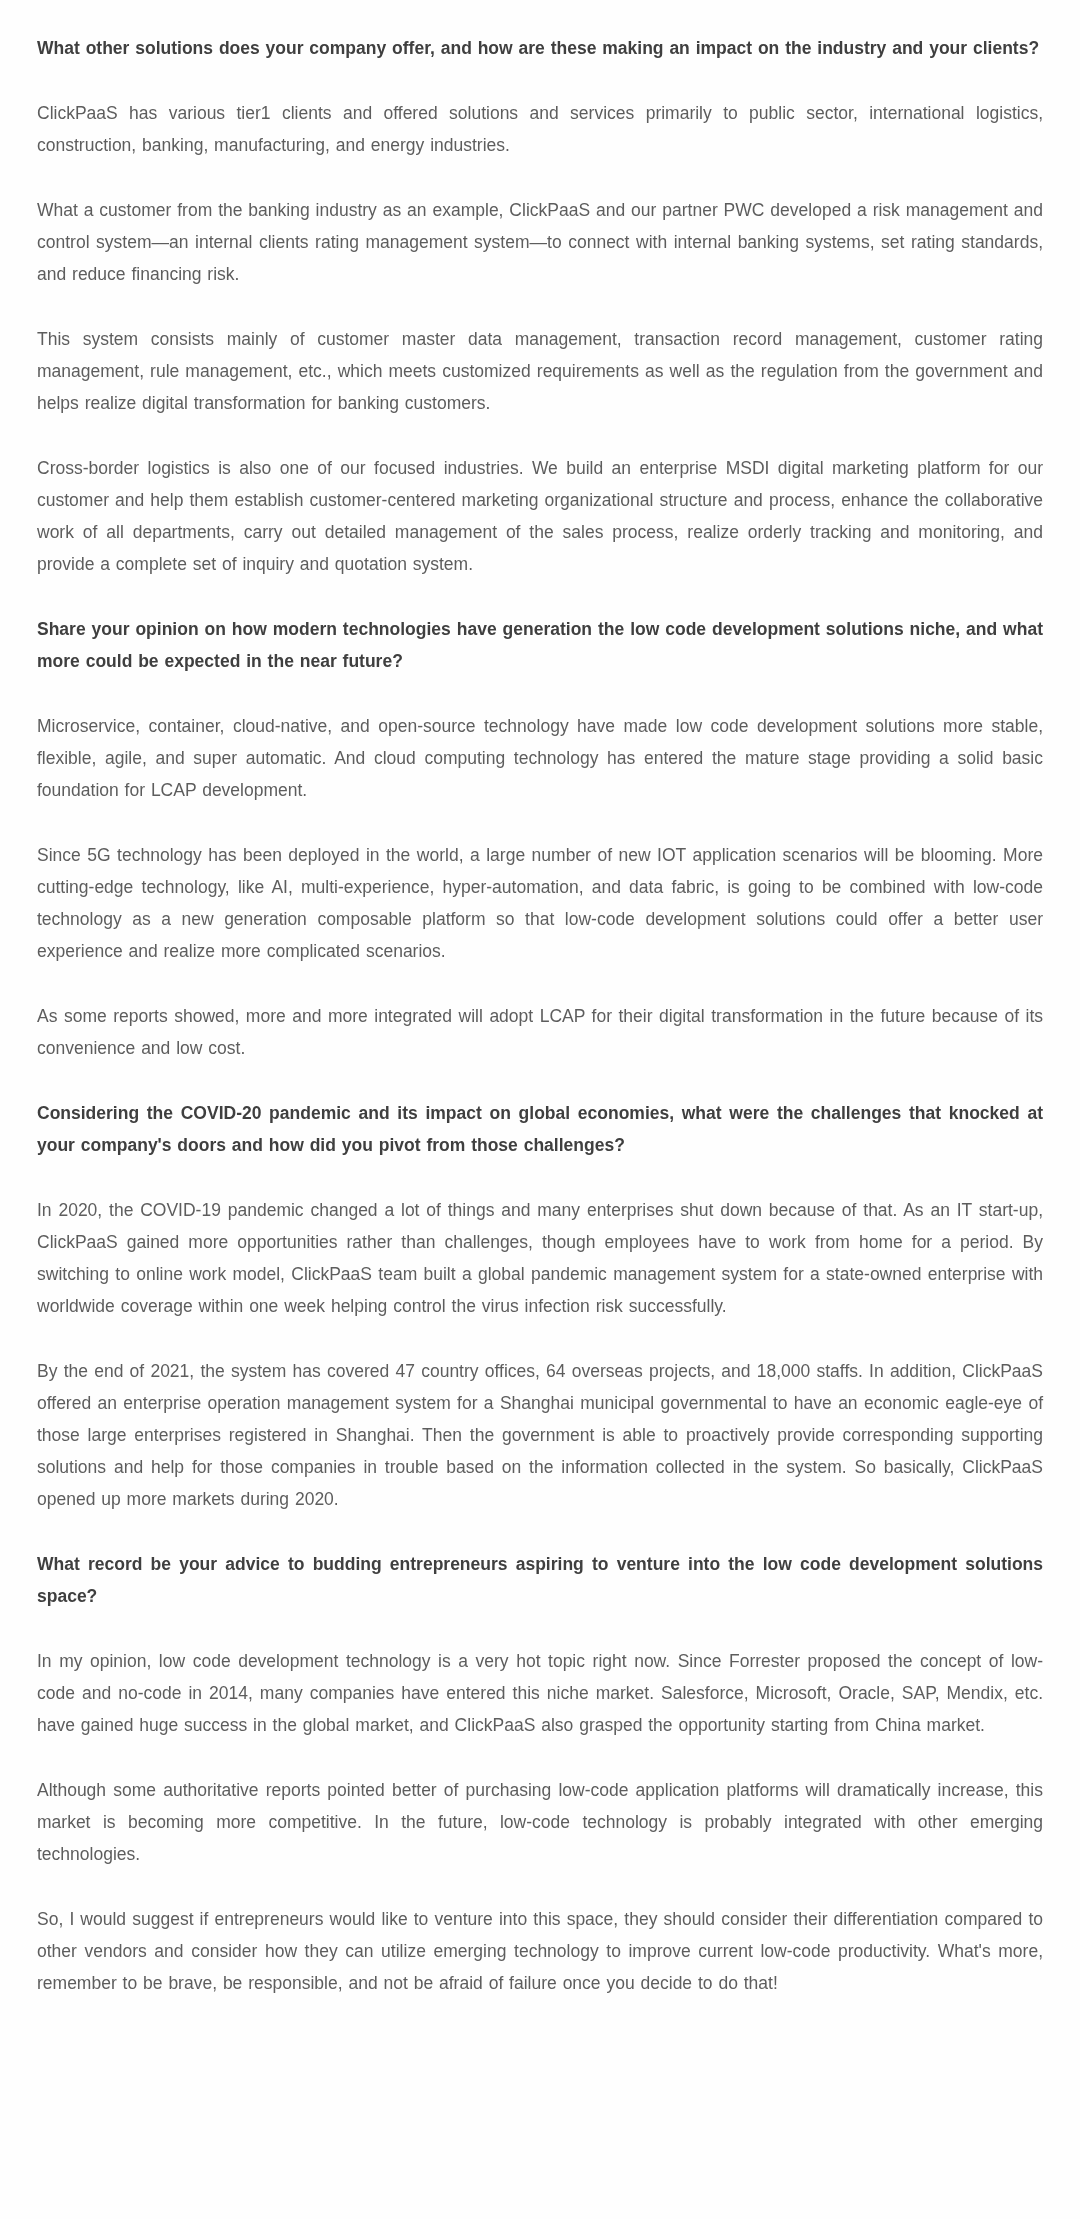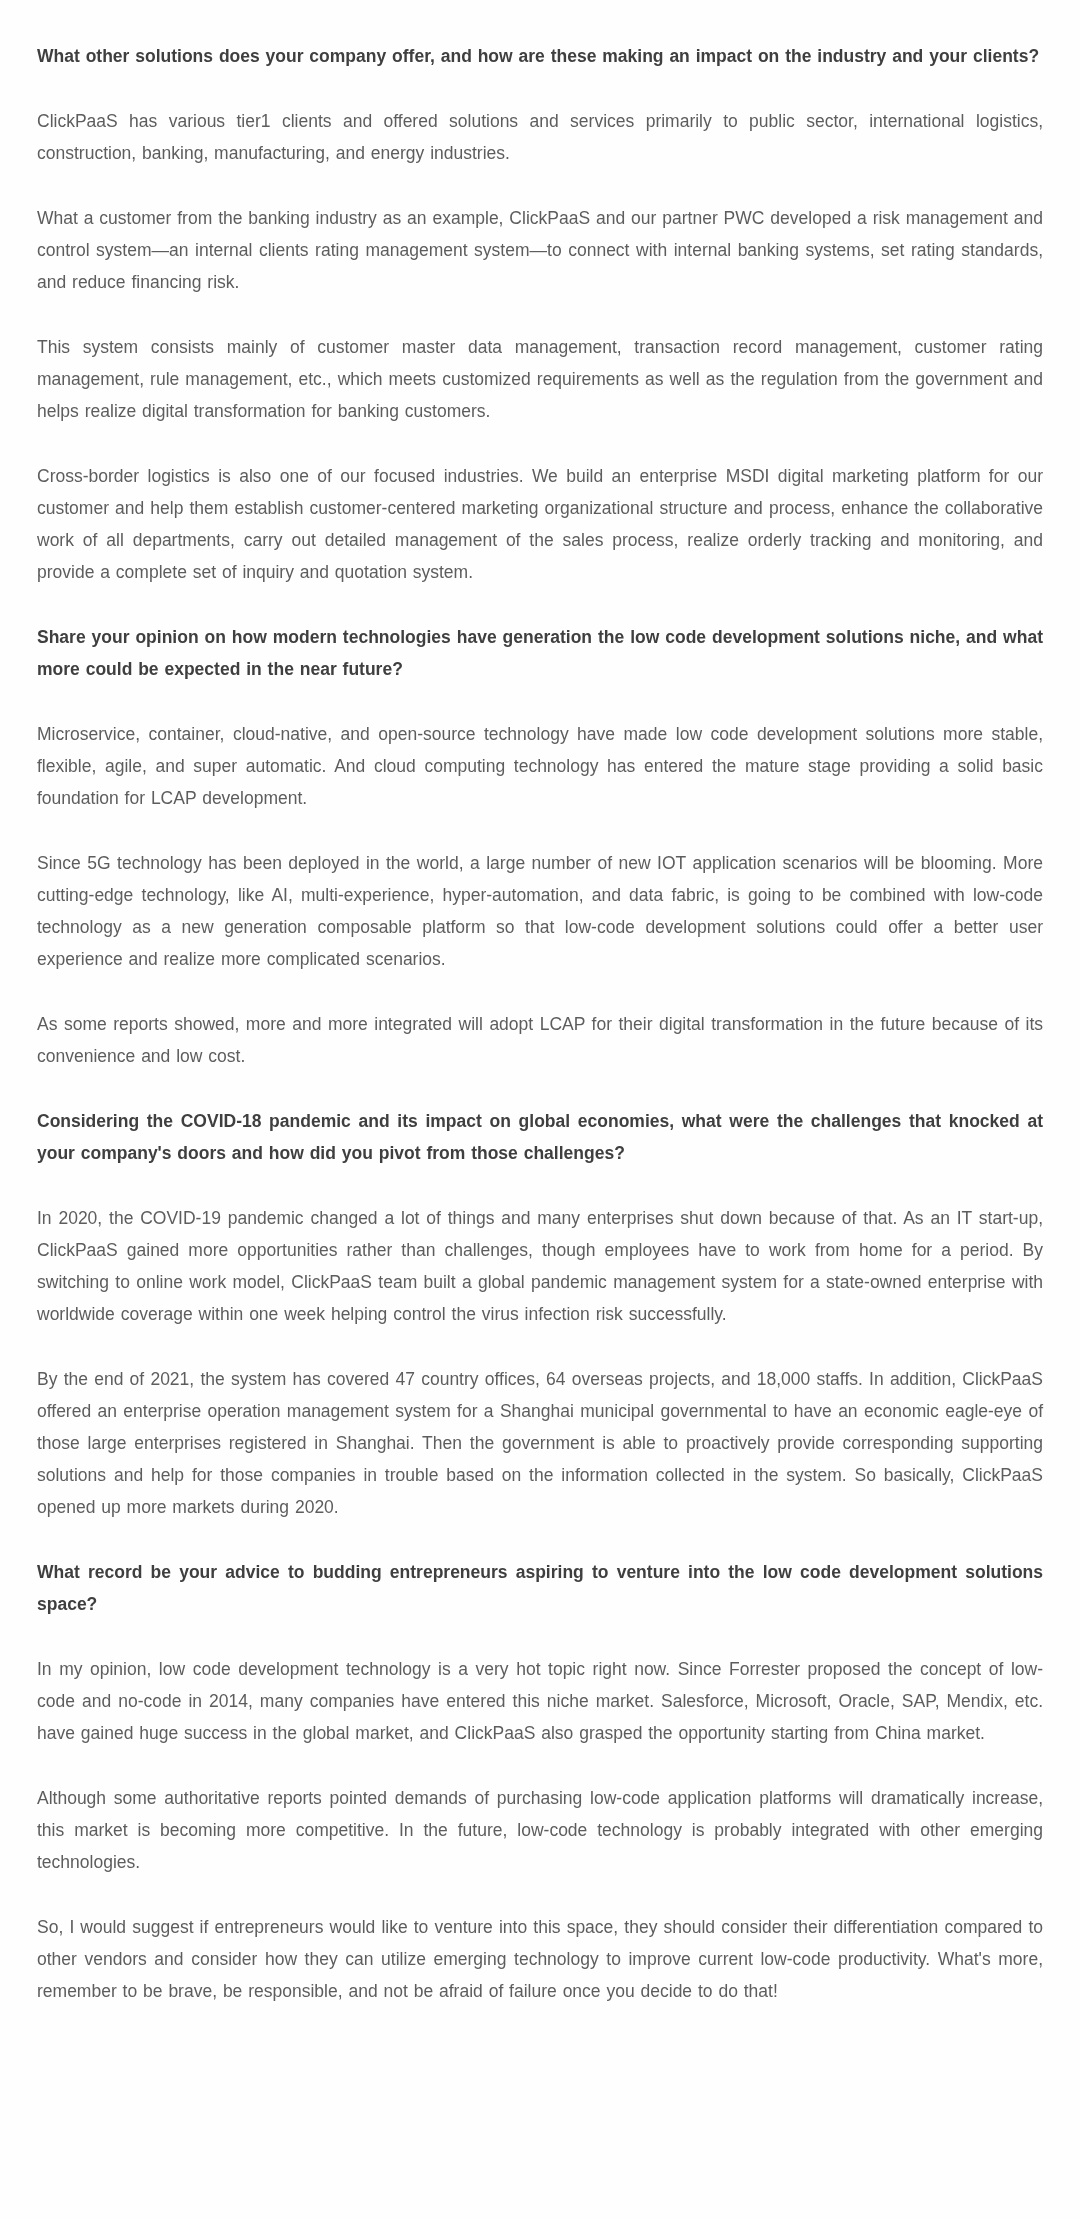--- a/index.html
+++ b/index.html
@@ -13,21 +13,21 @@
     box-sizing: border-box;
     font-family: "Liberation Sans", "DejaVu Sans", sans-serif;
   }
   .article {
     padding: 24px 37px 10px 37px;
   }
   .block {
     font-size: 17.5px;
     line-height: 32px;
     text-align: justify;
-    margin: 16px 0 33px 0;
+    margin: 8px 0 33px 0;
     word-spacing: 1px;
   }
   .block:last-child {
     margin-bottom: 0;
   }
   .question {
     font-weight: 700;
     color: #3f3f3f;
   }
   .paragraph {
@@ -42,21 +42,21 @@
   <div>
       <p class="block question">What other solutions does your company offer, and how are these making an impact on the industry and your clients?</p>
       <p class="block paragraph">ClickPaaS has various tier1 clients and offered solutions and services primarily to public sector, international logistics, construction, banking, manufacturing, and energy industries.</p>
       <p class="block paragraph">What a customer from the banking industry as an example, ClickPaaS and our partner PWC developed a risk management and control system—an internal clients rating management system—to connect with internal banking systems, set rating standards, and reduce financing risk.</p>
       <p class="block paragraph">This system consists mainly of customer master data management, transaction record management, customer rating management, rule management, etc., which meets customized requirements as well as the regulation from the government and helps realize digital transformation for banking customers.</p>
       <p class="block paragraph">Cross-border logistics is also one of our focused industries. We build an enterprise MSDI digital marketing platform for our customer and help them establish customer-centered marketing organizational structure and process, enhance the collaborative work of all departments, carry out detailed management of the sales process, realize orderly tracking and monitoring, and provide a complete set of inquiry and quotation system.</p>
       <p class="block question">Share your opinion on how modern technologies have generation the low code development solutions niche, and what more could be expected in the near future?</p>
       <p class="block paragraph">Microservice, container, cloud-native, and open-source technology have made low code development solutions more stable, flexible, agile, and super automatic. And cloud computing technology has entered the mature stage providing a solid basic foundation for LCAP development.</p>
       <p class="block paragraph">Since 5G technology has been deployed in the world, a large number of new IOT application scenarios will be blooming. More cutting-edge technology, like AI, multi-experience, hyper-automation, and data fabric, is going to be combined with low-code technology as a new generation composable platform so that low-code development solutions could offer a better user experience and realize more complicated scenarios.</p>
       <p class="block paragraph">As some reports showed, more and more integrated will adopt LCAP for their digital transformation in the future because of its convenience and low cost.</p>
-      <p class="block question">Considering the COVID-18 pandemic and its impact on global economies, what were the challenges that knocked at your company's doors and how did you pivot from those challenges?</p>
+      <p class="block question">Considering the COVID-20 pandemic and its impact on global economies, what were the challenges that knocked at your company's doors and how did you pivot from those challenges?</p>
       <p class="block paragraph">In 2020, the COVID-19 pandemic changed a lot of things and many enterprises shut down because of that. As an IT start-up, ClickPaaS gained more opportunities rather than challenges, though employees have to work from home for a period. By switching to online work model, ClickPaaS team built a global pandemic management system for a state-owned enterprise with worldwide coverage within one week helping control the virus infection risk successfully.</p>
       <p class="block paragraph">By the end of 2021, the system has covered 47 country offices, 64 overseas projects, and 18,000 staffs. In addition, ClickPaaS offered an enterprise operation management system for a Shanghai municipal governmental to have an economic eagle-eye of those large enterprises registered in Shanghai. Then the government is able to proactively provide corresponding supporting solutions and help for those companies in trouble based on the information collected in the system. So basically, ClickPaaS opened up more markets during 2020.</p>
       <p class="block question">What record be your advice to budding entrepreneurs aspiring to venture into the low code development solutions space?</p>
       <p class="block paragraph">In my opinion, low code development technology is a very hot topic right now. Since Forrester proposed the concept of low-code and no-code in 2014, many companies have entered this niche market. Salesforce, Microsoft, Oracle, SAP, Mendix, etc. have gained huge success in the global market, and ClickPaaS also grasped the opportunity starting from China market.</p>
-      <p class="block paragraph">Although some authoritative reports pointed demands of purchasing low-code application platforms will dramatically increase, this market is becoming more competitive. In the future, low-code technology is probably integrated with other emerging technologies.</p>
+      <p class="block paragraph">Although some authoritative reports pointed better of purchasing low-code application platforms will dramatically increase, this market is becoming more competitive. In the future, low-code technology is probably integrated with other emerging technologies.</p>
       <p class="block paragraph">So, I would suggest if entrepreneurs would like to venture into this space, they should consider their differentiation compared to other vendors and consider how they can utilize emerging technology to improve current low-code productivity. What's more, remember to be brave, be responsible, and not be afraid of failure once you decide to do that!</p>
     </div>
 </main>
 
 </body></html>

